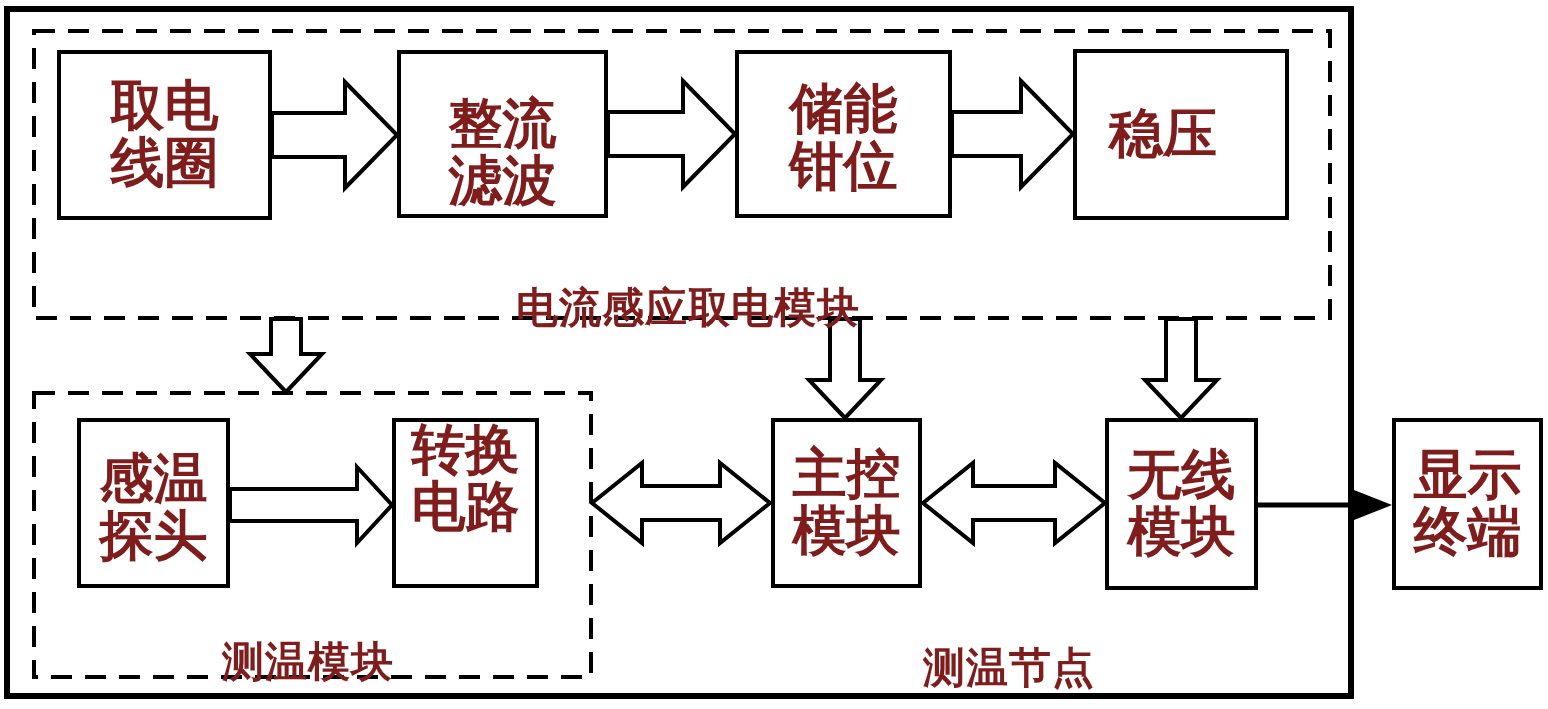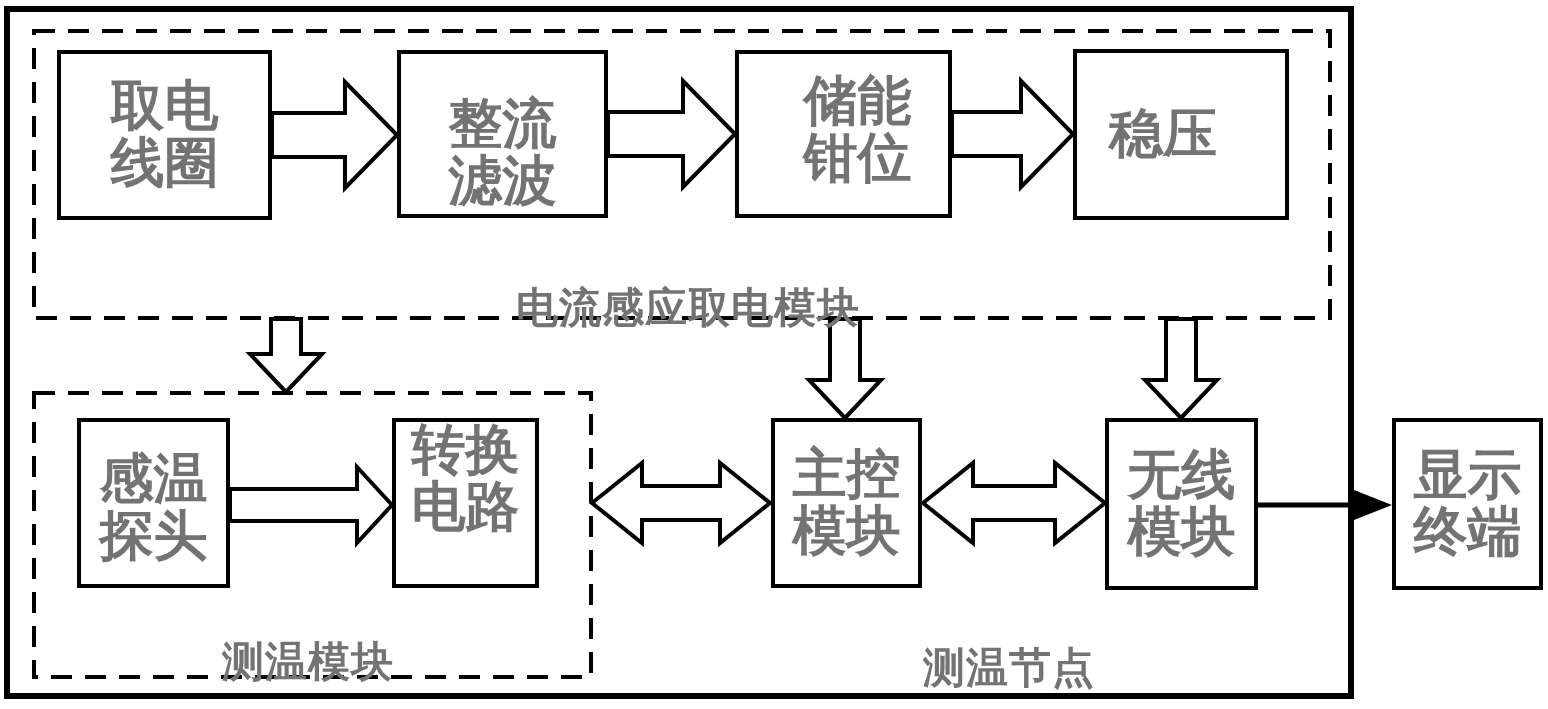--- a/index.html
+++ b/index.html
@@ -8,21 +8,21 @@
     width:1548px;height:709px;
     background:#ffffff;
     font-family:"Liberation Serif","DejaVu Serif",serif;
     overflow:hidden;
   }
   .layer{position:absolute;left:0;top:0;width:1548px;height:709px;}
   .lbl{
     position:absolute;
     display:flex;align-items:center;justify-content:center;
     text-align:center;
-    font-weight:bold;color:#737373;
+    font-weight:bold;color:#7f1d1d;
     white-space:pre-line;
     line-height:1.06;
     pointer-events:none;
   }
   .boxlbl{font-size:54px;}
   .seclbl{font-size:42px;letter-spacing:1px;margin-top:29px;}
 </style>
 </head>
 <body>
 
@@ -59,21 +59,21 @@
     <rect x="7" y="9" width="1344" height="687" fill="none" stroke="#000" stroke-width="6"></rect>
 
     <line x1="1256" y1="505" x2="1360" y2="505" stroke="#000" stroke-width="5"></line>
     <polygon points="1392,505 1354,490 1354,520" fill="#000"></polygon>
   </svg>
 
   <div class="lbl boxlbl" style="left:57px;top:50px;width:215px;height:170px;">取电
 线圈</div>
   <div class="lbl boxlbl" style="left:397px;top:50px;width:211px;height:168px;margin-top:19px;">整流
 滤波</div>
-  <div class="lbl boxlbl" style="left:735px;top:46px;width:217px;height:168px;padding-left:14px;">储能
+  <div class="lbl boxlbl" style="left:735px;top:54px;width:217px;height:168px;">储能
 钳位</div>
   <div class="lbl boxlbl" style="left:1073px;top:49px;width:180px;height:171px;">稳压</div>
   <div class="lbl boxlbl" style="left:77px;top:418px;width:153px;height:180px;">感温
 探头</div>
   <div class="lbl boxlbl" style="left:392px;top:394px;width:147px;height:170px;">转换
 电路</div>
   <div class="lbl boxlbl" style="left:771px;top:418px;width:151px;height:170px;">主控
 模块</div>
   <div class="lbl boxlbl" style="left:1105px;top:418px;width:153px;height:172px;">无线
 模块</div>

